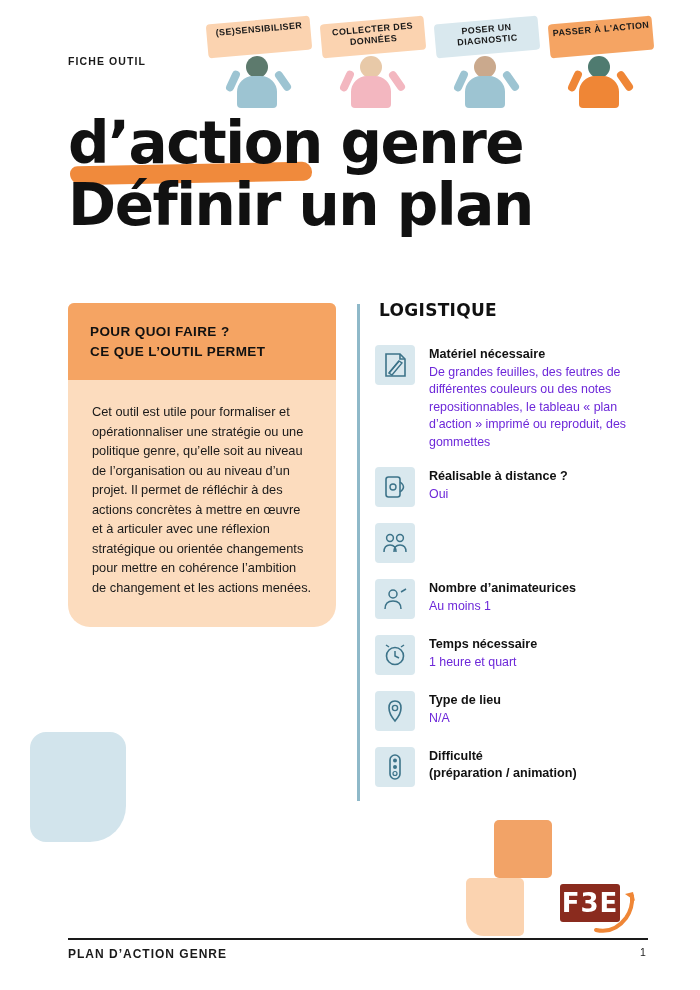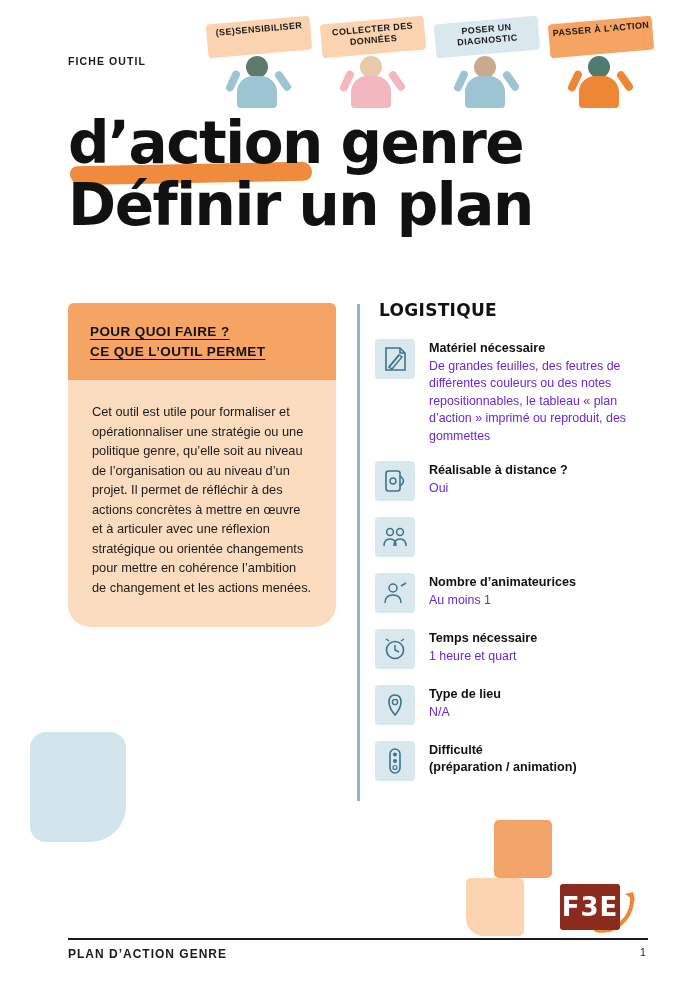--- a/index.html
+++ b/index.html
@@ -144,21 +144,20 @@
   }
   .card-head {
     background: #f5a463;
     padding: 19px 22px 18px 22px;
   }
   .card-head-line {
     font-size: 13.5px;
     font-weight: bold;
     letter-spacing: .4px;
     color: #111;
-    text-decoration: underline;
     text-underline-offset: 3px;
     line-height: 20px;
   }
   .card-body {
     padding: 22px 24px 30px 24px;
     font-size: 12.8px;
     line-height: 19.5px;
     color: #1a1a1a;
   }
 
@@ -180,21 +179,21 @@
   .logi-title {
     margin-left: 22px;
     font-size: 17px;
     font-weight: bold;
     letter-spacing: .3px;
     color: #111;
     font-family: "DejaVu Sans", sans-serif;
   }
   .logi-list {
     margin-left: 18px;
-    margin-top: 19px;
+    margin-top: 25px;
   }
   .logi-item {
     display: flex;
     gap: 14px;
     margin-bottom: 16px;
     align-items: flex-start;
   }
   .logi-icon {
     flex: 0 0 40px;
     width: 40px;
@@ -246,21 +245,21 @@
     background: #fbd3b0;
     border-radius: 5px 5px 5px 18px;
   }
 
   
   .logo {
     position: absolute;
     left: 560px;
     top: 884px;
     width: 60px;
-    height: 46px;
+    height: 38px;
     background: #8a2b1e;
     border-radius: 3px;
     color: #fff;
     font-family: "DejaVu Sans", sans-serif;
     font-weight: bold;
     font-size: 26px;
     letter-spacing: 1px;
     display: flex;
     align-items: center;
     justify-content: center;

